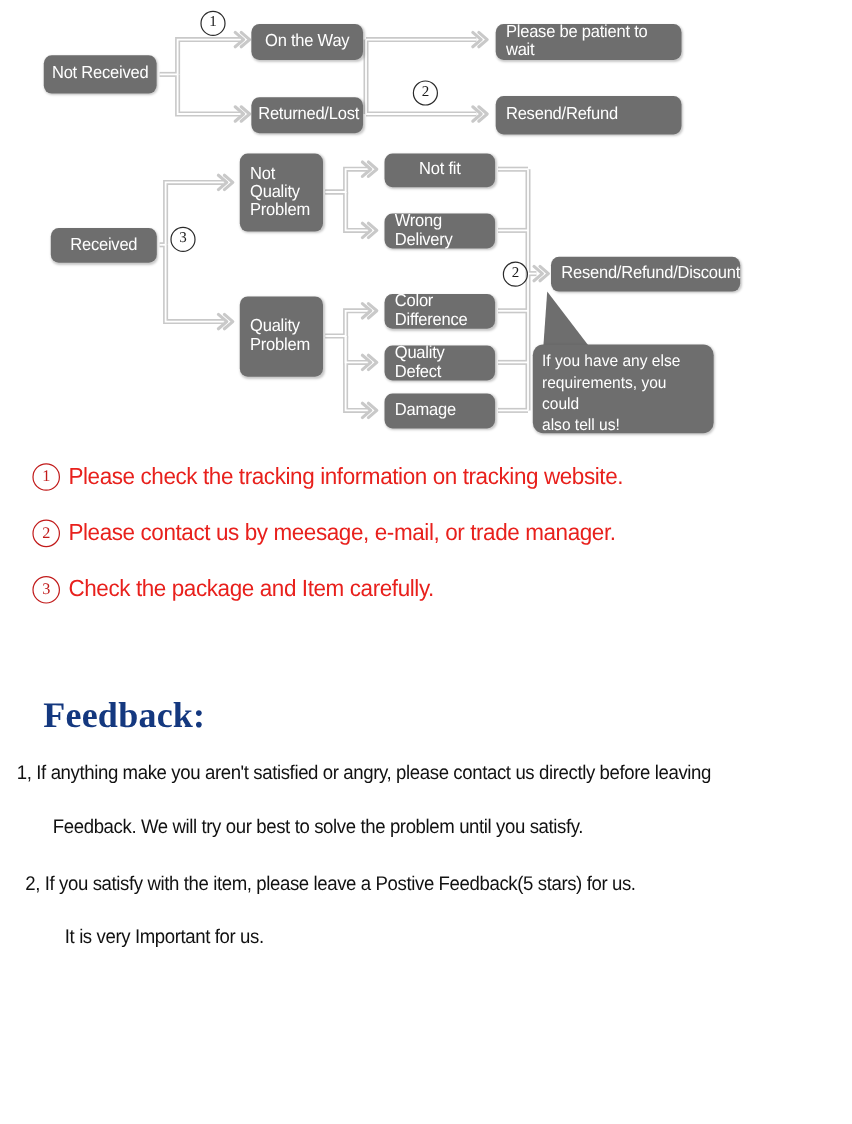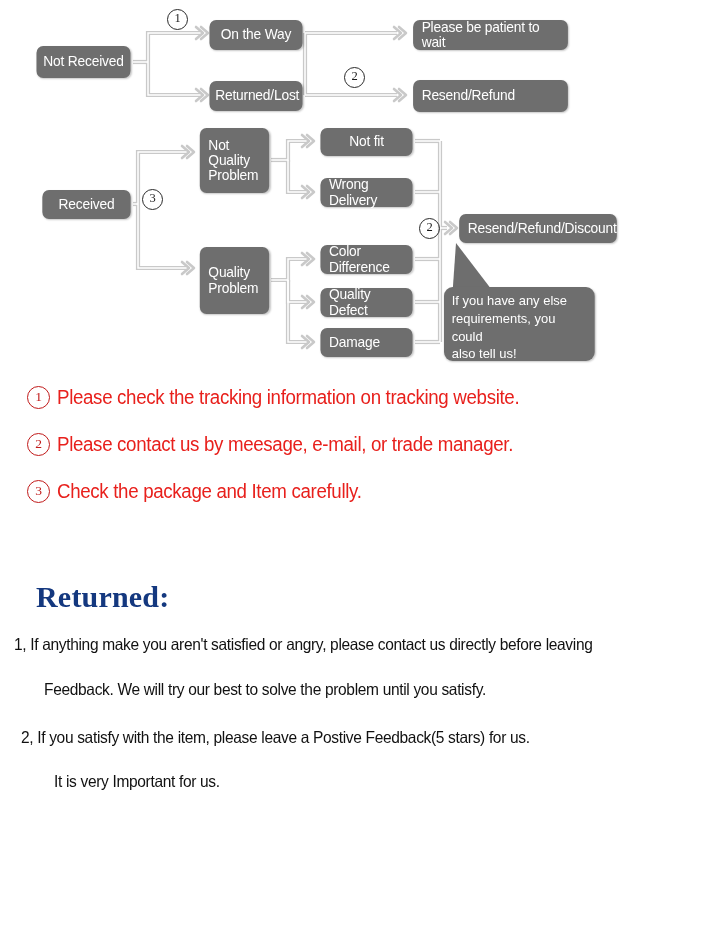--- a/index.html
+++ b/index.html
@@ -322,18 +322,18 @@
     <span class="note-circle">2</span>
     <span class="note-text">Please contact us by meesage, e-mail, or trade manager.</span>
   </div>
   <div class="note-row">
     <span class="note-circle">3</span>
     <span class="note-text">Check the package and Item carefully.</span>
   </div>
 </div>
 
 <div id="feedback">
-  <div id="feedback-title">Returned:</div>
+  <div id="feedback-title">Feedback:</div>
   <div class="fb-line fb-1">1, If anything make you aren't satisfied or angry, please contact us directly before leaving</div>
   <div class="fb-line fb-2">Feedback. We will try our best to solve the problem until you satisfy.</div>
   <div class="fb-line fb-3">2, If you satisfy with the item, please leave a Postive Feedback(5 stars) for us.</div>
   <div class="fb-line fb-4">It is very Important for us.</div>
 </div>
 
 </body></html>

